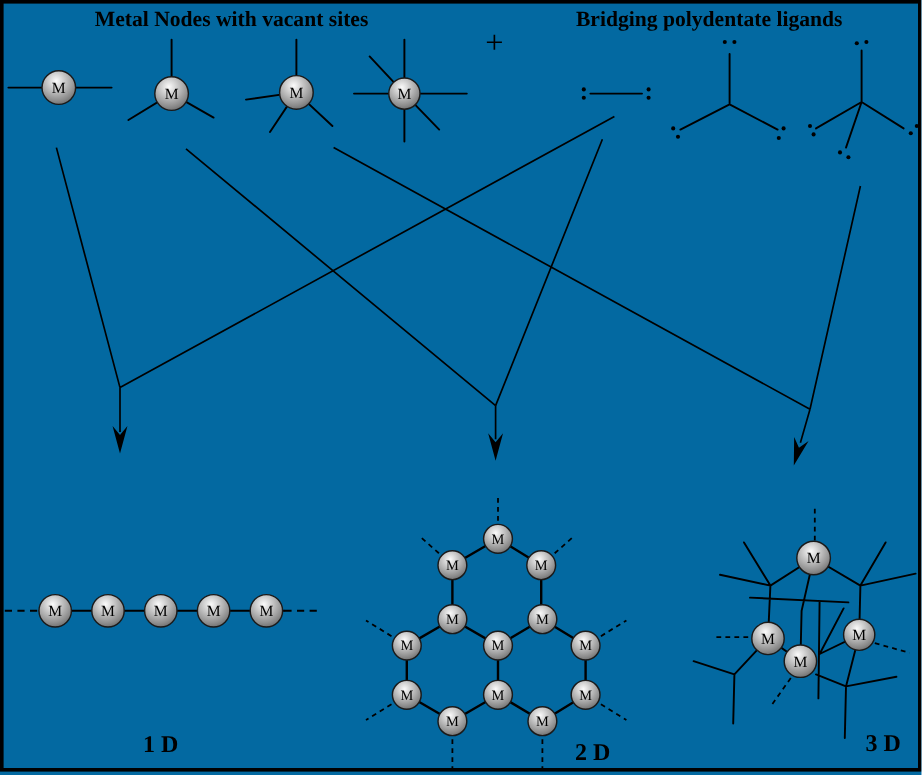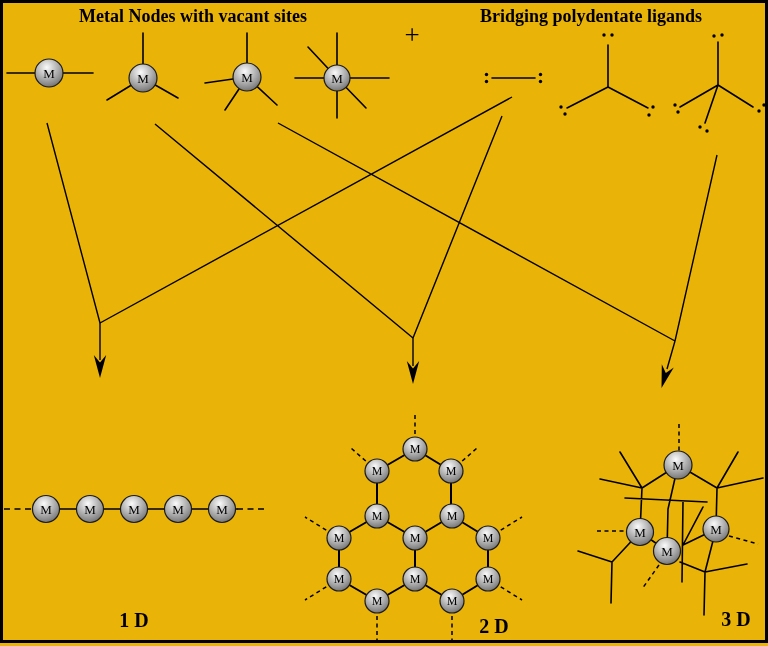--- a/index.html
+++ b/index.html
@@ -4,21 +4,21 @@
 <style>
   html, body {
     margin: 0;
     padding: 0;
     background: #ffffff;
   }
   .figure-wrap {
     width: 768px;
     height: 646px;
     position: relative;
-    background: #eab308;
+    background: #0369a1;
     overflow: hidden;
   }
   svg {
     display: block;
   }
   svg text {
     font-family: "Liberation Serif", "DejaVu Serif", serif;
     fill: #000000;
   }
   .title {

